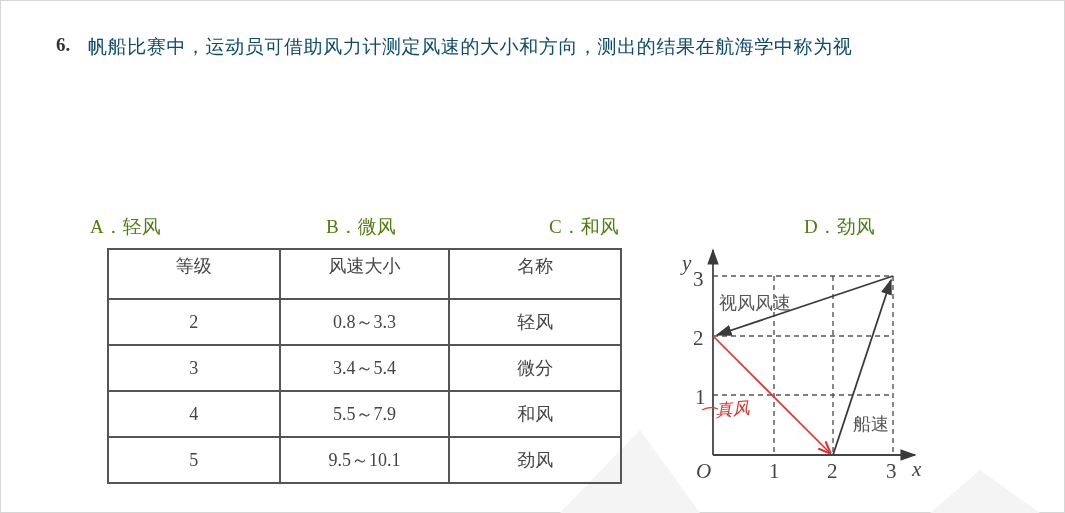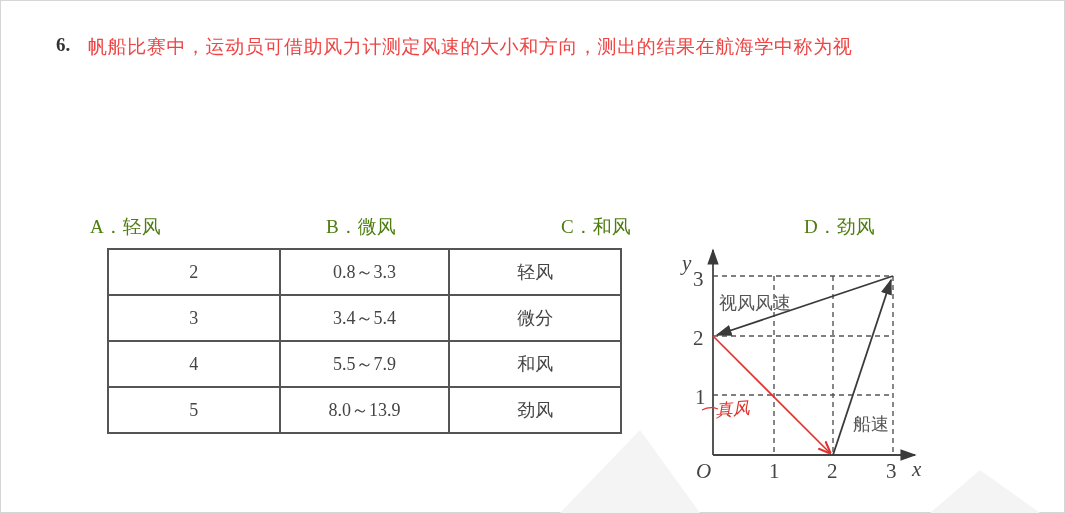--- a/index.html
+++ b/index.html
@@ -3,21 +3,21 @@
 <meta charset="utf-8">
 <style>
   html, body { margin: 0; padding: 0; }
   body {
     width: 1065px; height: 513px; background: #ffffff; position: relative; overflow: hidden;
     font-family: "DejaVu Serif", "Liberation Serif", serif; color: #3a3a3a;
   }
   .frame { position: absolute; left: 0; top: 0; width: 1063px; height: 511px; border: 1px solid #d6d6d6; }
   .watermark { position: absolute; pointer-events: none; }
   .qnum { position: absolute; left: 56px; top: 34px; font-size: 19px; font-family: "Liberation Serif", serif; font-weight: bold; color: #333; }
-  .para { position: absolute; left: 88px; top: 31px; width: 890px; font-size: 19px; line-height: 31.5px; color: #ef4444; letter-spacing: 0.6px; }
+  .para { position: absolute; left: 88px; top: 31px; width: 890px; font-size: 19px; line-height: 31.5px; color: #0c4a6e; letter-spacing: 0.6px; }
   .para .line { display: block; white-space: nowrap; }
   .opt { position: absolute; top: 214px; font-size: 19px; color: #4d7c0f; white-space: nowrap; }
   .opt .lbl { font-family: "Liberation Serif", serif; }
   table.wind {
     position: absolute; left: 107px; top: 248px; border-collapse: collapse; width: 515px;
     font-size: 18px; color: #444;
   }
   table.wind td, table.wind th {
     border: 2px solid #555; text-align: center; font-weight: normal; padding: 0; height: 44px;
   }
@@ -42,52 +42,57 @@
 <div class="para">
   <span class="line">帆船比赛中，运动员可借助风力计测定风速的大小和方向，测出的结果在航海学中称为视</span>
 </div>
 
 <div class="opt" style="left:90px">
   <span class="lbl">A．</span><span>轻风</span>
 </div>
 <div class="opt" style="left:326px">
   <span class="lbl">B．</span><span>微风</span>
 </div>
-<div class="opt" style="left:561px">
+<div class="opt" style="left:549px">
   <span class="lbl">C．</span><span>和风</span>
 </div>
 <div class="opt" style="left:804px">
   <span class="lbl">D．</span><span>劲风</span>
 </div>
 
 <table class="wind">
   <colgroup>
       <col class="c1">
       <col class="c2">
       <col class="c3">
     </colgroup>
   <tbody>
+      <tr>
+    <th>等级</th>
+    <th>风速大小</th>
+    <th>名称</th>
+  </tr>
   <tr>
     <td class="num">2</td>
     <td class="num">0.8～3.3</td>
     <td>轻风</td>
   </tr>
   <tr>
     <td class="num">3</td>
     <td class="num">3.4～5.4</td>
     <td>微分</td>
   </tr>
   <tr>
     <td class="num">4</td>
     <td class="num">5.5～7.9</td>
     <td>和风</td>
   </tr>
   <tr>
     <td class="num">5</td>
-    <td class="num">8.0～13.9</td>
+    <td class="num">9.5～10.1</td>
     <td>劲风</td>
   </tr>
 </tbody>
   </table>
 
 <svg class="graph" width="280" height="275" viewBox="0 0 280 275">
   <defs>
     <marker id="ah" viewBox="0 0 10 10" refX="9" refY="5" markerWidth="9" markerHeight="9" orient="auto-start-reverse">
       <path d="M0,1.5 L10,5 L0,8.5 z" fill="#3a3a3a"></path>
     </marker>

